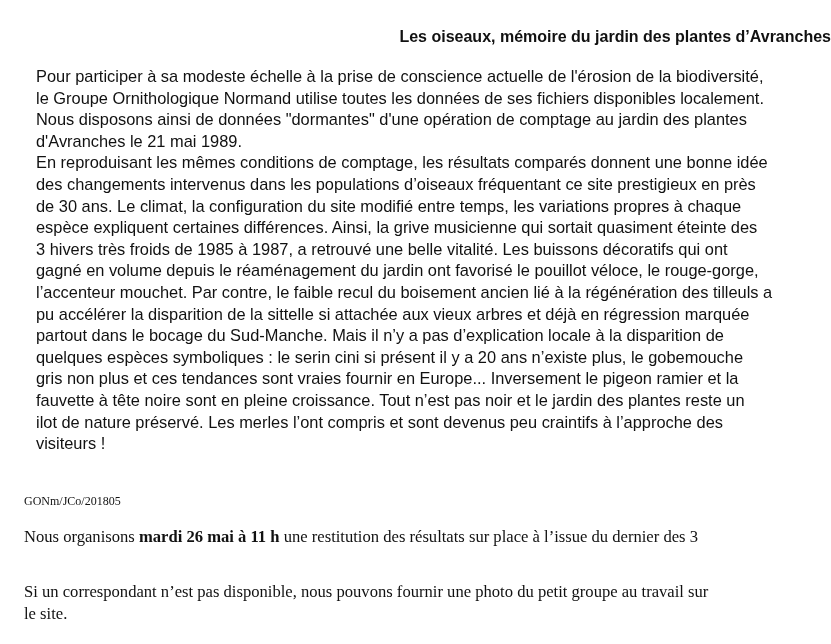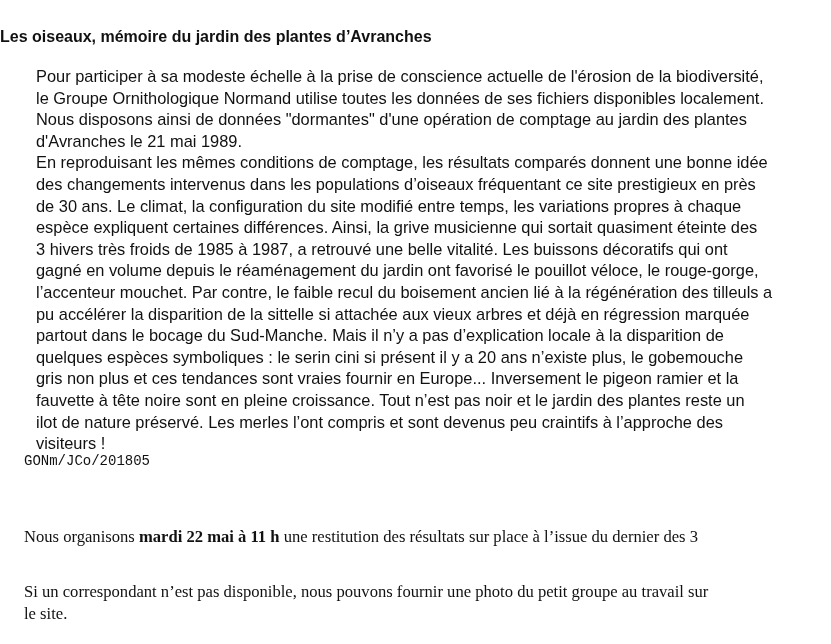--- a/index.html
+++ b/index.html
@@ -1,30 +1,30 @@
 <!DOCTYPE html>
 <html><head>
 <meta charset="utf-8">
 <style>
   html, body { margin: 0; padding: 0; background: #ffffff; }
   body { width: 831px; height: 644px; overflow: hidden; position: relative; color: #111; }
   .page { position: absolute; left: 0; top: 0; width: 831px; height: 644px; }
   .title {
-    position: absolute; left: 0; top: 28px; width: 831px; text-align: left;
+    position: absolute; left: 0; top: 28px; width: 831px; text-align: right;
     font-family: "Liberation Sans", sans-serif; font-weight: bold; font-size: 16px;
     letter-spacing: 0px;
   }
   .body-text {
     position: absolute; left: 24px; top: 66px; width: 800px;
     font-family: "Liberation Sans", sans-serif; font-size: 16.4px; line-height: 21.6px; margin-left: 12px;
   }
   .body-text .line { display: block; white-space: nowrap; }
   .ref {
-    position: absolute; left: 24px; top: 453px;
-    font-family: Liberation Mono, monospace; font-size: 14px;
+    position: absolute; left: 24px; top: 494px;
+    font-family: Liberation Serif, serif; font-size: 12px;
   }
   .serif {
     position: absolute; left: 24px; width: 800px;
     font-family: "Liberation Serif", serif; font-size: 16.6px; line-height: 21.6px;
   }
   .serif .line { display: block; white-space: nowrap; }
   .p1 { top: 526px; }
   .p2 { top: 581px; }
   b { font-weight: bold; }
 </style>
@@ -51,20 +51,20 @@
     <span class="line">quelques espèces symboliques : le serin cini si présent il y a 20 ans n’existe plus, le gobemouche</span>
     <span class="line">gris non plus et ces tendances sont vraies fournir en Europe... Inversement le pigeon ramier et la</span>
     <span class="line">fauvette à tête noire sont en pleine croissance. Tout n’est pas noir et le jardin des plantes reste un</span>
     <span class="line">ilot de nature préservé. Les merles l’ont compris et sont devenus peu craintifs à l’approche des</span>
     <span class="line">visiteurs !</span>
   </div>
 
   <div class="ref">GONm/JCo/201805</div>
 
   <div class="serif p1">
-    <span class="line"><span>Nous organisons </span><b>mardi 22 mai  à 11 h</b><span> une restitution des résultats sur place à l’issue du dernier des 3</span></span>
+    <span class="line"><span>Nous organisons </span><b>mardi 26 mai  à 11 h</b><span> une restitution des résultats sur place à l’issue du dernier des 3</span></span>
   </div>
 
   <div class="serif p2">
     <span class="line">Si un correspondant n’est pas disponible, nous pouvons fournir une photo du petit groupe au travail sur</span>
     <span class="line">le site.</span>
   </div>
 </div>
 
 </body></html>

